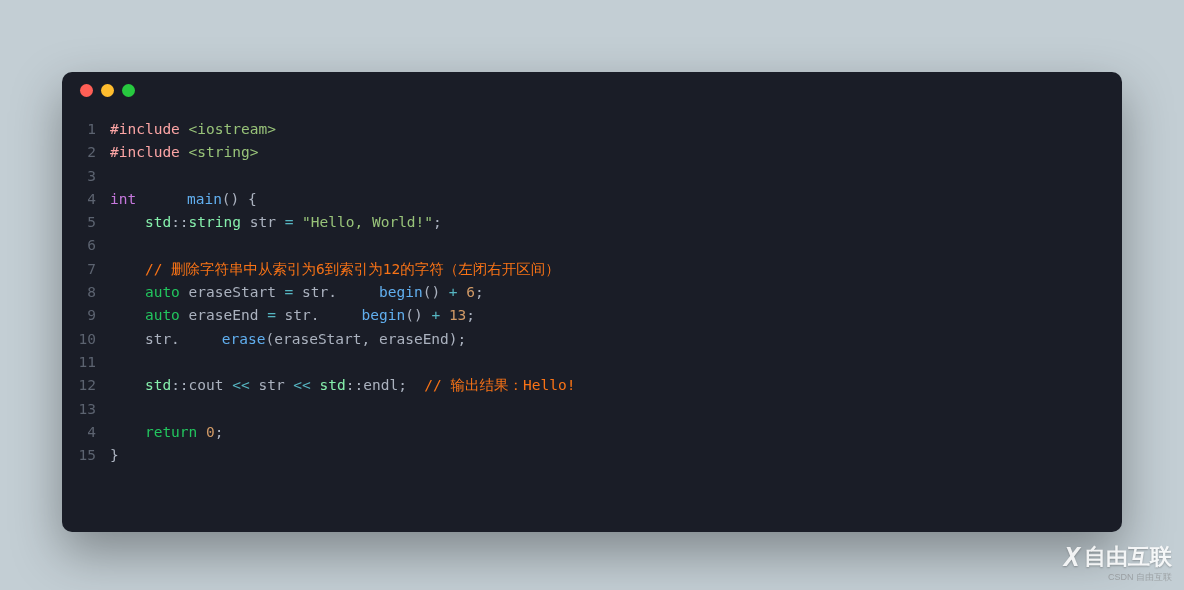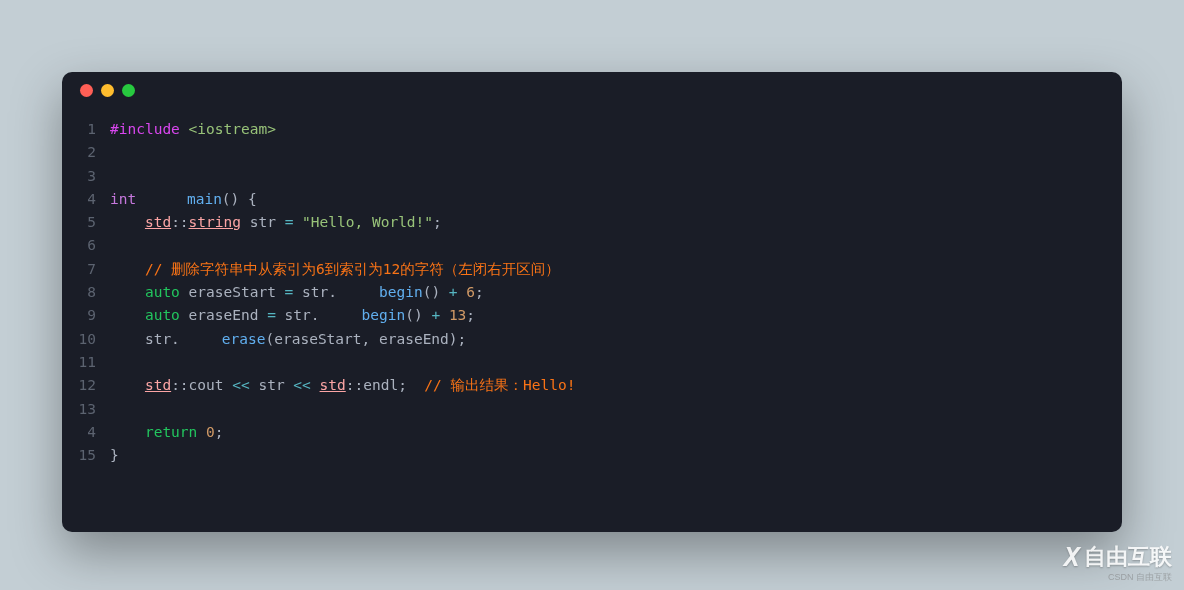--- a/index.html
+++ b/index.html
@@ -41,31 +41,31 @@
 .line { display: flex; white-space: pre; }
 .gutter {
   width: 48px;
   text-align: right;
   color: #5c6370;
   padding-right: 14px;
   user-select: none;
   flex-shrink: 0;
 }
 .content { color: #abb2bf; }
-.tok-pre { color: #d946ef; }
+.tok-pre { color: #fca5a5; }
 .tok-inc { color: #98c379; }
 .tok-kw { color: #22c55e; }
 .tok-type { color: #c678dd; }
 .tok-func { color: #61afef; padding-left: 42px; }
 .tok-str { color: #98c379; }
 .tok-num { color: #d19a66; }
 .tok-com { color: #f97316; }
 .tok-op { color: #56b6c2; }
 .tok-punc { color: #abb2bf; }
-.tok-ns { color: #fca5a5; text-decoration: underline; }
+.tok-ns { color: #86efac; }
 .watermark {
   position: absolute;
   right: 12px;
   bottom: 18px;
   display: flex;
   align-items: center;
   gap: 6px;
   opacity: 0.85;
 }
 .watermark .wx {
@@ -96,21 +96,21 @@
 <body>
 
 <div class="window">
   <div class="titlebar">
     <div class="dot red"></div>
     <div class="dot yellow"></div>
     <div class="dot green"></div>
   </div>
   <div class="code-area" id="code-area">
       <div class="line"><span class="gutter">1</span><span class="content"><span class="tok-pre">#include</span><span class="tok-punc"> </span><span class="tok-inc">&lt;iostream&gt;</span></span></div>
-      <div class="line"><span class="gutter">2</span></div>
+      <div class="line"><span class="gutter">2</span><span class="content"><span class="tok-pre">#include</span><span class="tok-punc"> </span><span class="tok-inc">&lt;string&gt;</span></span></div>
       <div class="line"><span class="gutter">3</span><span class="content">&nbsp;</span></div>
       <div class="line"><span class="gutter">4</span><span class="content"><span class="tok-type">int</span><span class="tok-punc"> </span><span class="tok-func">main</span><span class="tok-punc">() {</span></span></div>
       <div class="line"><span class="gutter">5</span><span class="content"><span class="tok-punc">    </span><span class="tok-ns">std</span><span class="tok-punc">::</span><span class="tok-ns">string</span><span class="tok-punc"> str </span><span class="tok-op">=</span><span class="tok-punc"> </span><span class="tok-str">"Hello, World!"</span><span class="tok-punc">;</span></span></div>
       <div class="line"><span class="gutter">6</span><span class="content">&nbsp;</span></div>
       <div class="line"><span class="gutter">7</span><span class="content"><span class="tok-punc">    </span><span class="tok-com">// 删除字符串中从索引为6到索引为12的字符（左闭右开区间）</span></span></div>
       <div class="line"><span class="gutter">8</span><span class="content"><span class="tok-punc">    </span><span class="tok-kw">auto</span><span class="tok-punc"> eraseStart </span><span class="tok-op">=</span><span class="tok-punc"> str.</span><span class="tok-func">begin</span><span class="tok-punc">() </span><span class="tok-op">+</span><span class="tok-punc"> </span><span class="tok-num">6</span><span class="tok-punc">;</span></span></div>
       <div class="line"><span class="gutter">9</span><span class="content"><span class="tok-punc">    </span><span class="tok-kw">auto</span><span class="tok-punc"> eraseEnd </span><span class="tok-op">=</span><span class="tok-punc"> str.</span><span class="tok-func">begin</span><span class="tok-punc">() </span><span class="tok-op">+</span><span class="tok-punc"> </span><span class="tok-num">13</span><span class="tok-punc">;</span></span></div>
       <div class="line"><span class="gutter">10</span><span class="content"><span class="tok-punc">    str.</span><span class="tok-func">erase</span><span class="tok-punc">(eraseStart, eraseEnd);</span></span></div>
       <div class="line"><span class="gutter">11</span><span class="content">&nbsp;</span></div>
       <div class="line"><span class="gutter">12</span><span class="content"><span class="tok-punc">    </span><span class="tok-ns">std</span><span class="tok-punc">::cout </span><span class="tok-op">&lt;&lt;</span><span class="tok-punc"> str </span><span class="tok-op">&lt;&lt;</span><span class="tok-punc"> </span><span class="tok-ns">std</span><span class="tok-punc">::endl;  </span><span class="tok-com">// 输出结果：Hello!</span></span></div>

